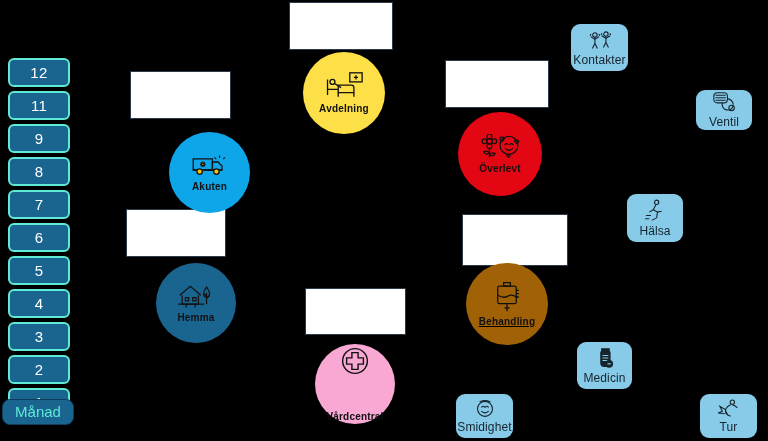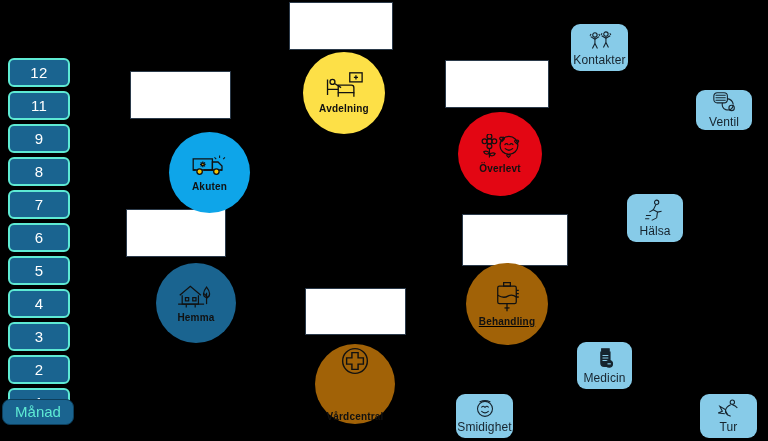--- a/index.html
+++ b/index.html
@@ -223,21 +223,21 @@
         <path d="M4 17 q7 4 12 1 t10 1"></path>
         <path d="M26 11 h3 M26 15 h3 M26 19 h3"></path>
         <path d="M15 27 v5"></path>
         <path d="M12 32 h6"></path>
         <path d="M15 32 v4"></path>
       </svg>
     </span>
     <span class="node-label">Behandling</span>
   </div>
 
-  <div class="node dark-label" style="left:315px; top:344px; width:80px; height:80px; background:#a16207;gap:32px;">
+  <div class="node dark-label" style="left:315px; top:344px; width:80px; height:80px; background:#f9a8d4;gap:32px;">
     <span class="node-icon">
       <svg width="30" height="30" viewBox="0 0 34 34" fill="none" stroke="#111" stroke-width="1.6">
         <circle cx="17" cy="17" r="14"></circle>
         <path d="M13.5 7.5 h7 v6 h6 v7 h-6 v6 h-7 v-6 h-6 v-7 h6 z"></path>
       </svg>
     </span>
     <span class="node-label">Vårdcentral</span>
   </div>
 
   <div class="tile" style="left:571px; top:24px; width:57px; height:47px;">

